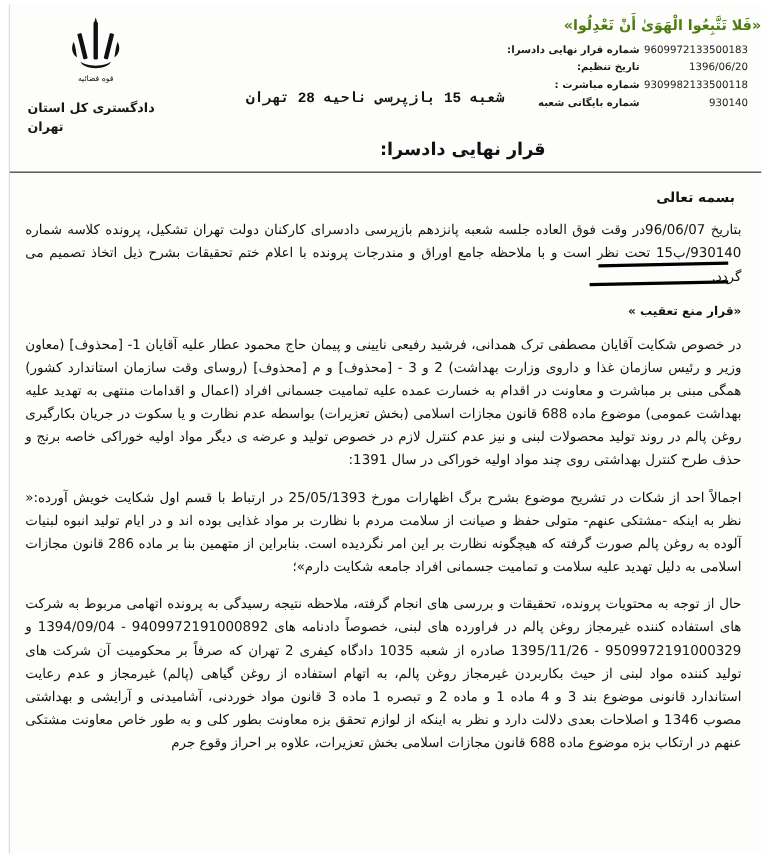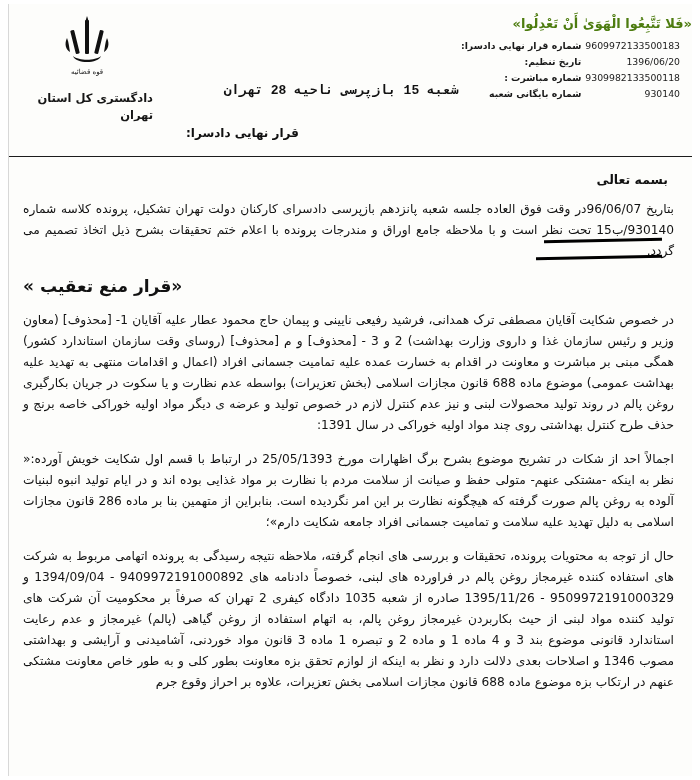--- a/index.html
+++ b/index.html
@@ -51,21 +51,21 @@
     width: 64px;
     height: 72px;
     text-align: center;
   }
   .emblem svg { display: block; margin: 0 auto; }
   .court-name {
     position: absolute;
     top: 86px;
     left: 16px;
     width: 128px;
-    text-align: right;
+    text-align: left;
     font-size: 11.5px;
     font-weight: bold;
     line-height: 1.5;
     color: #161616;
   }
   .meta-table {
     position: absolute;
     top: 34px;
     right: 10px;
     width: 190px;
@@ -90,22 +90,22 @@
     font-size: 13px;
     font-weight: bold;
     color: #111;
     font-family: Liberation Mono, monospace;
   }
   .final-order {
     position: absolute;
     top: 122px;
     right: 196px;
     width: 310px;
-    text-align: left;
-    font-size: 12px;
+    text-align: right;
+    font-size: 16px;
     font-weight: bold;
     color: #111;
   }
   .hrule {
     position: absolute;
     left: 0;
     right: 0;
     top: 152px;
     border-top: 1.6px solid #1c1c1c;
   }
@@ -128,22 +128,22 @@
     text-align: right;
   }
   p.para {
     font-size: 12.2px;
     line-height: 1.72;
     margin: 0 0 13px 0;
     text-align: justify;
     text-justify: inter-word;
   }
   .center-title {
-    text-align: left;
-    font-size: 17px;
+    text-align: right;
+    font-size: 11px;
     font-weight: bold;
     margin: 14px 0 14px 0;
   }
   .strike-over {
     position: absolute;
     background: #000;
     height: 3px;
     transform: rotate(-1.2deg);
   }
   .sl1 { top: 235px; right: 30px; width: 118px; }

